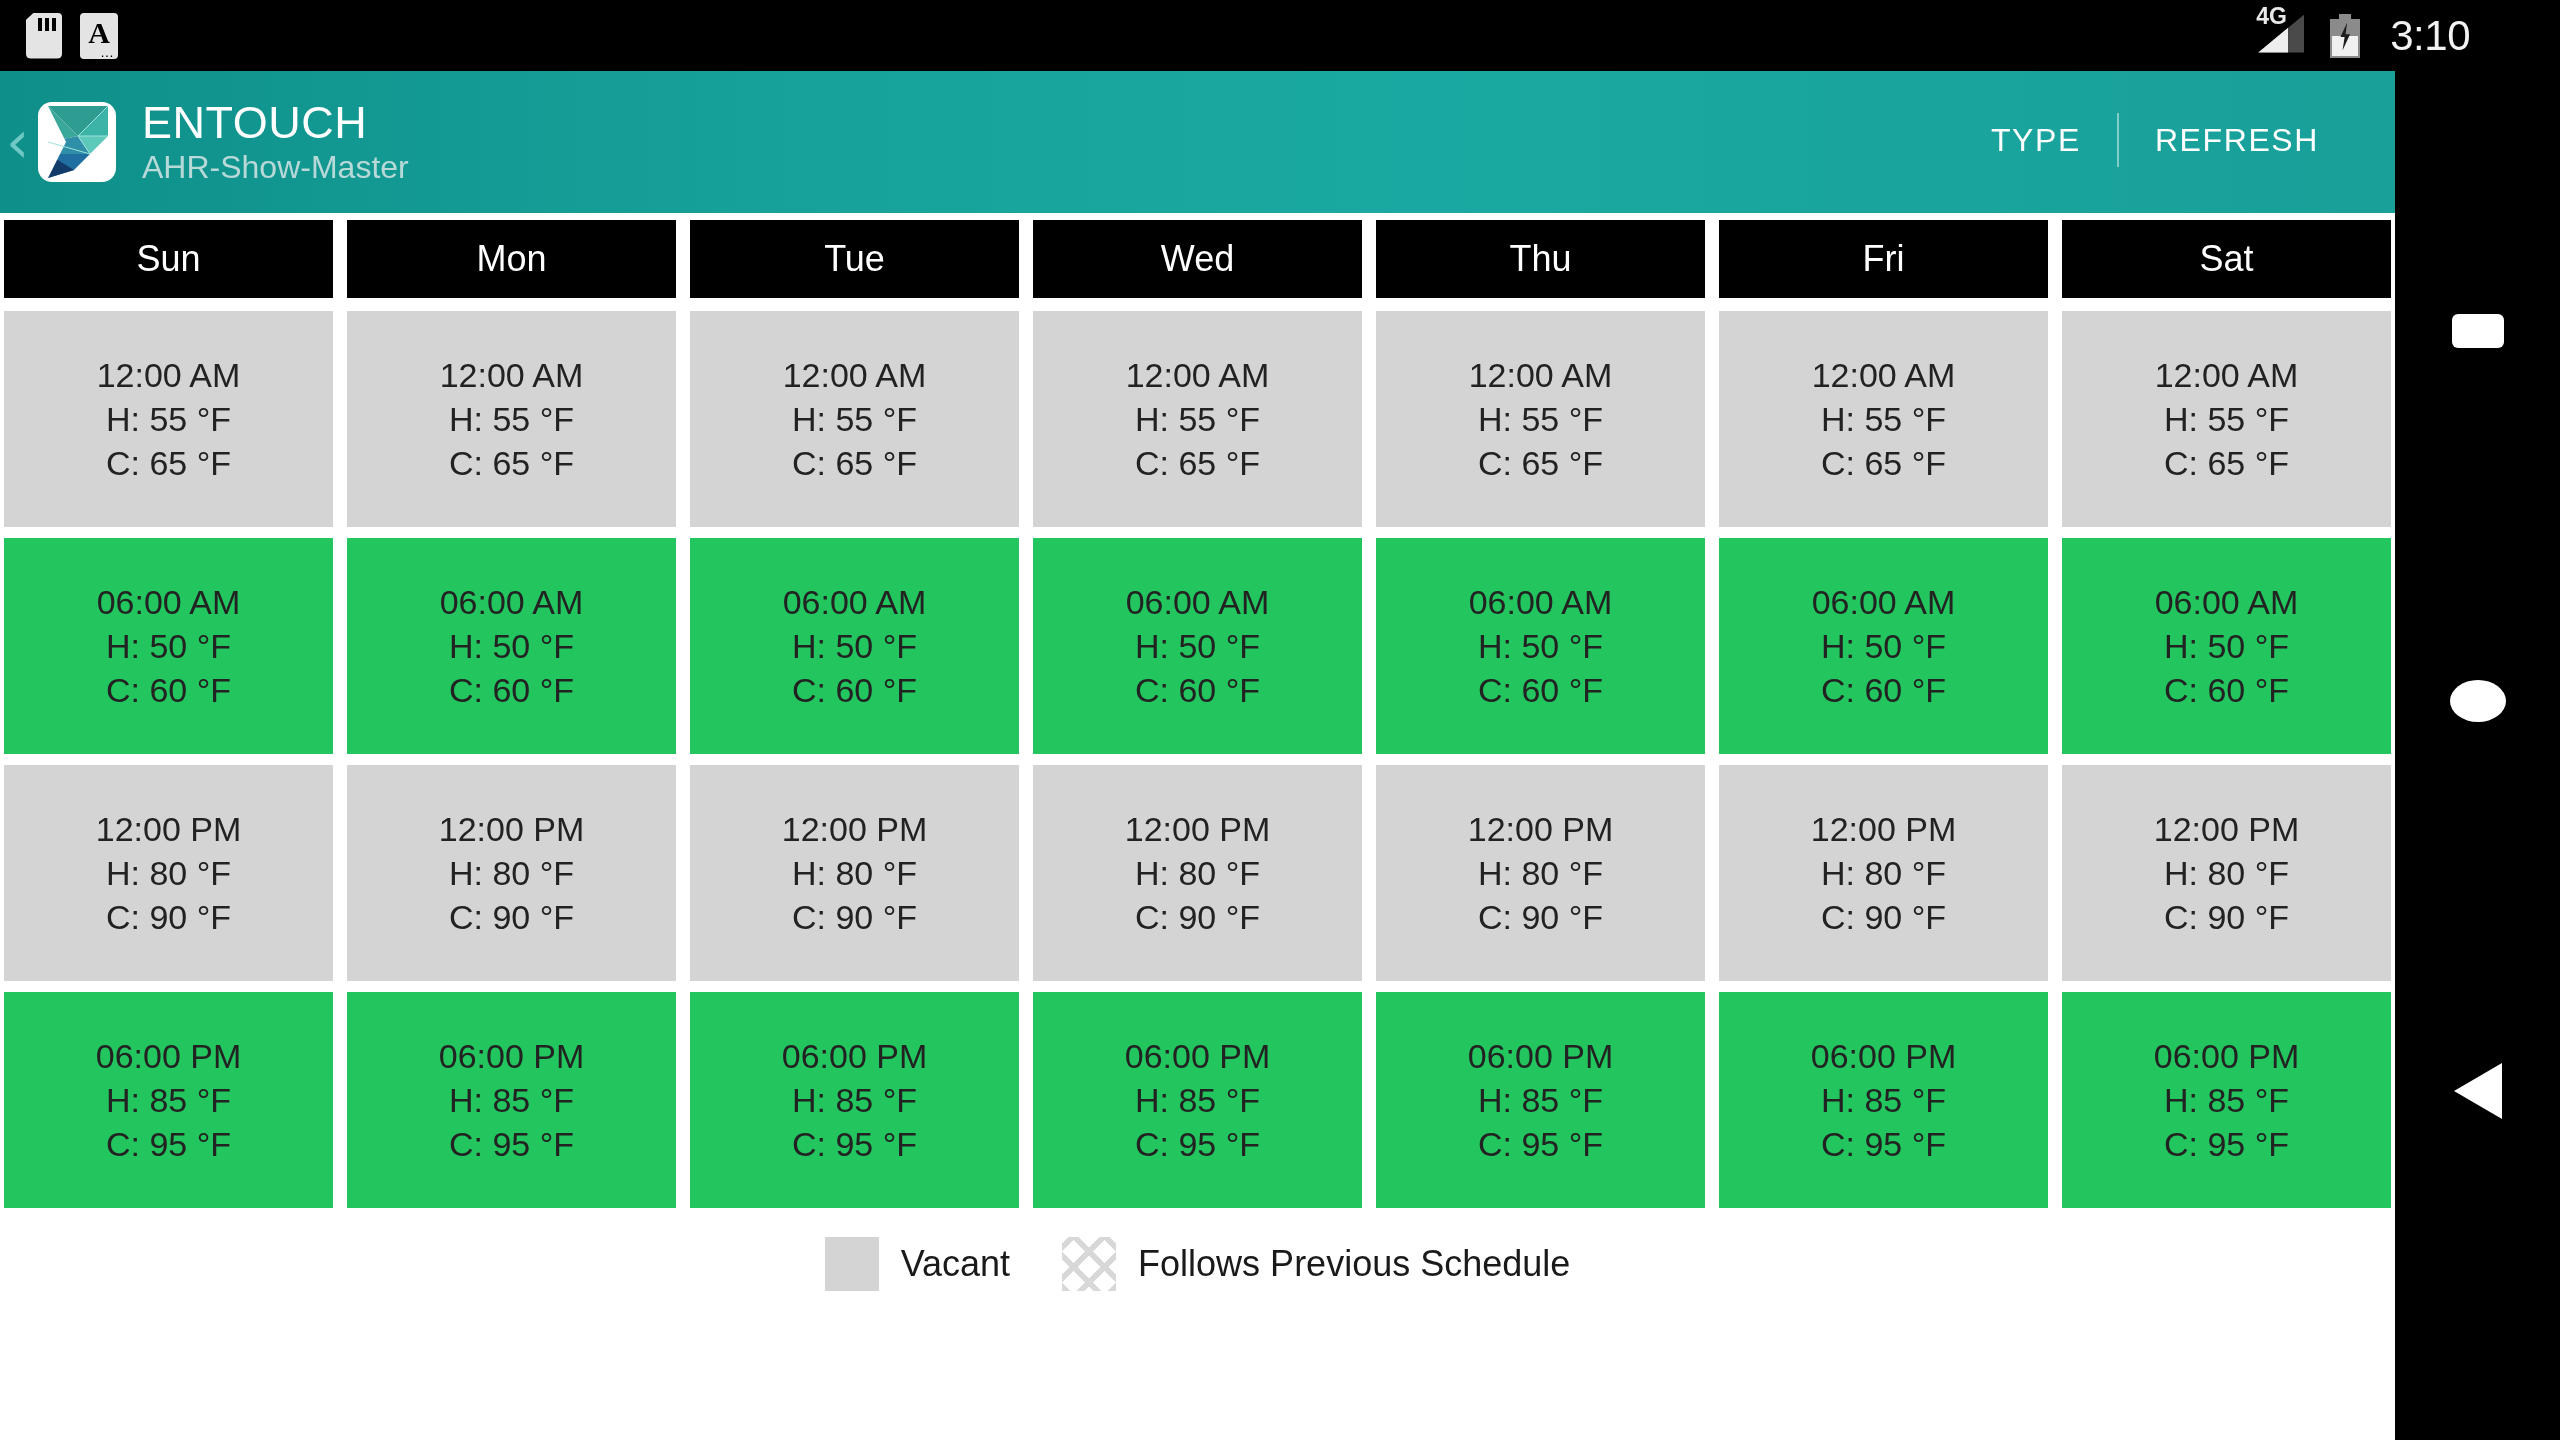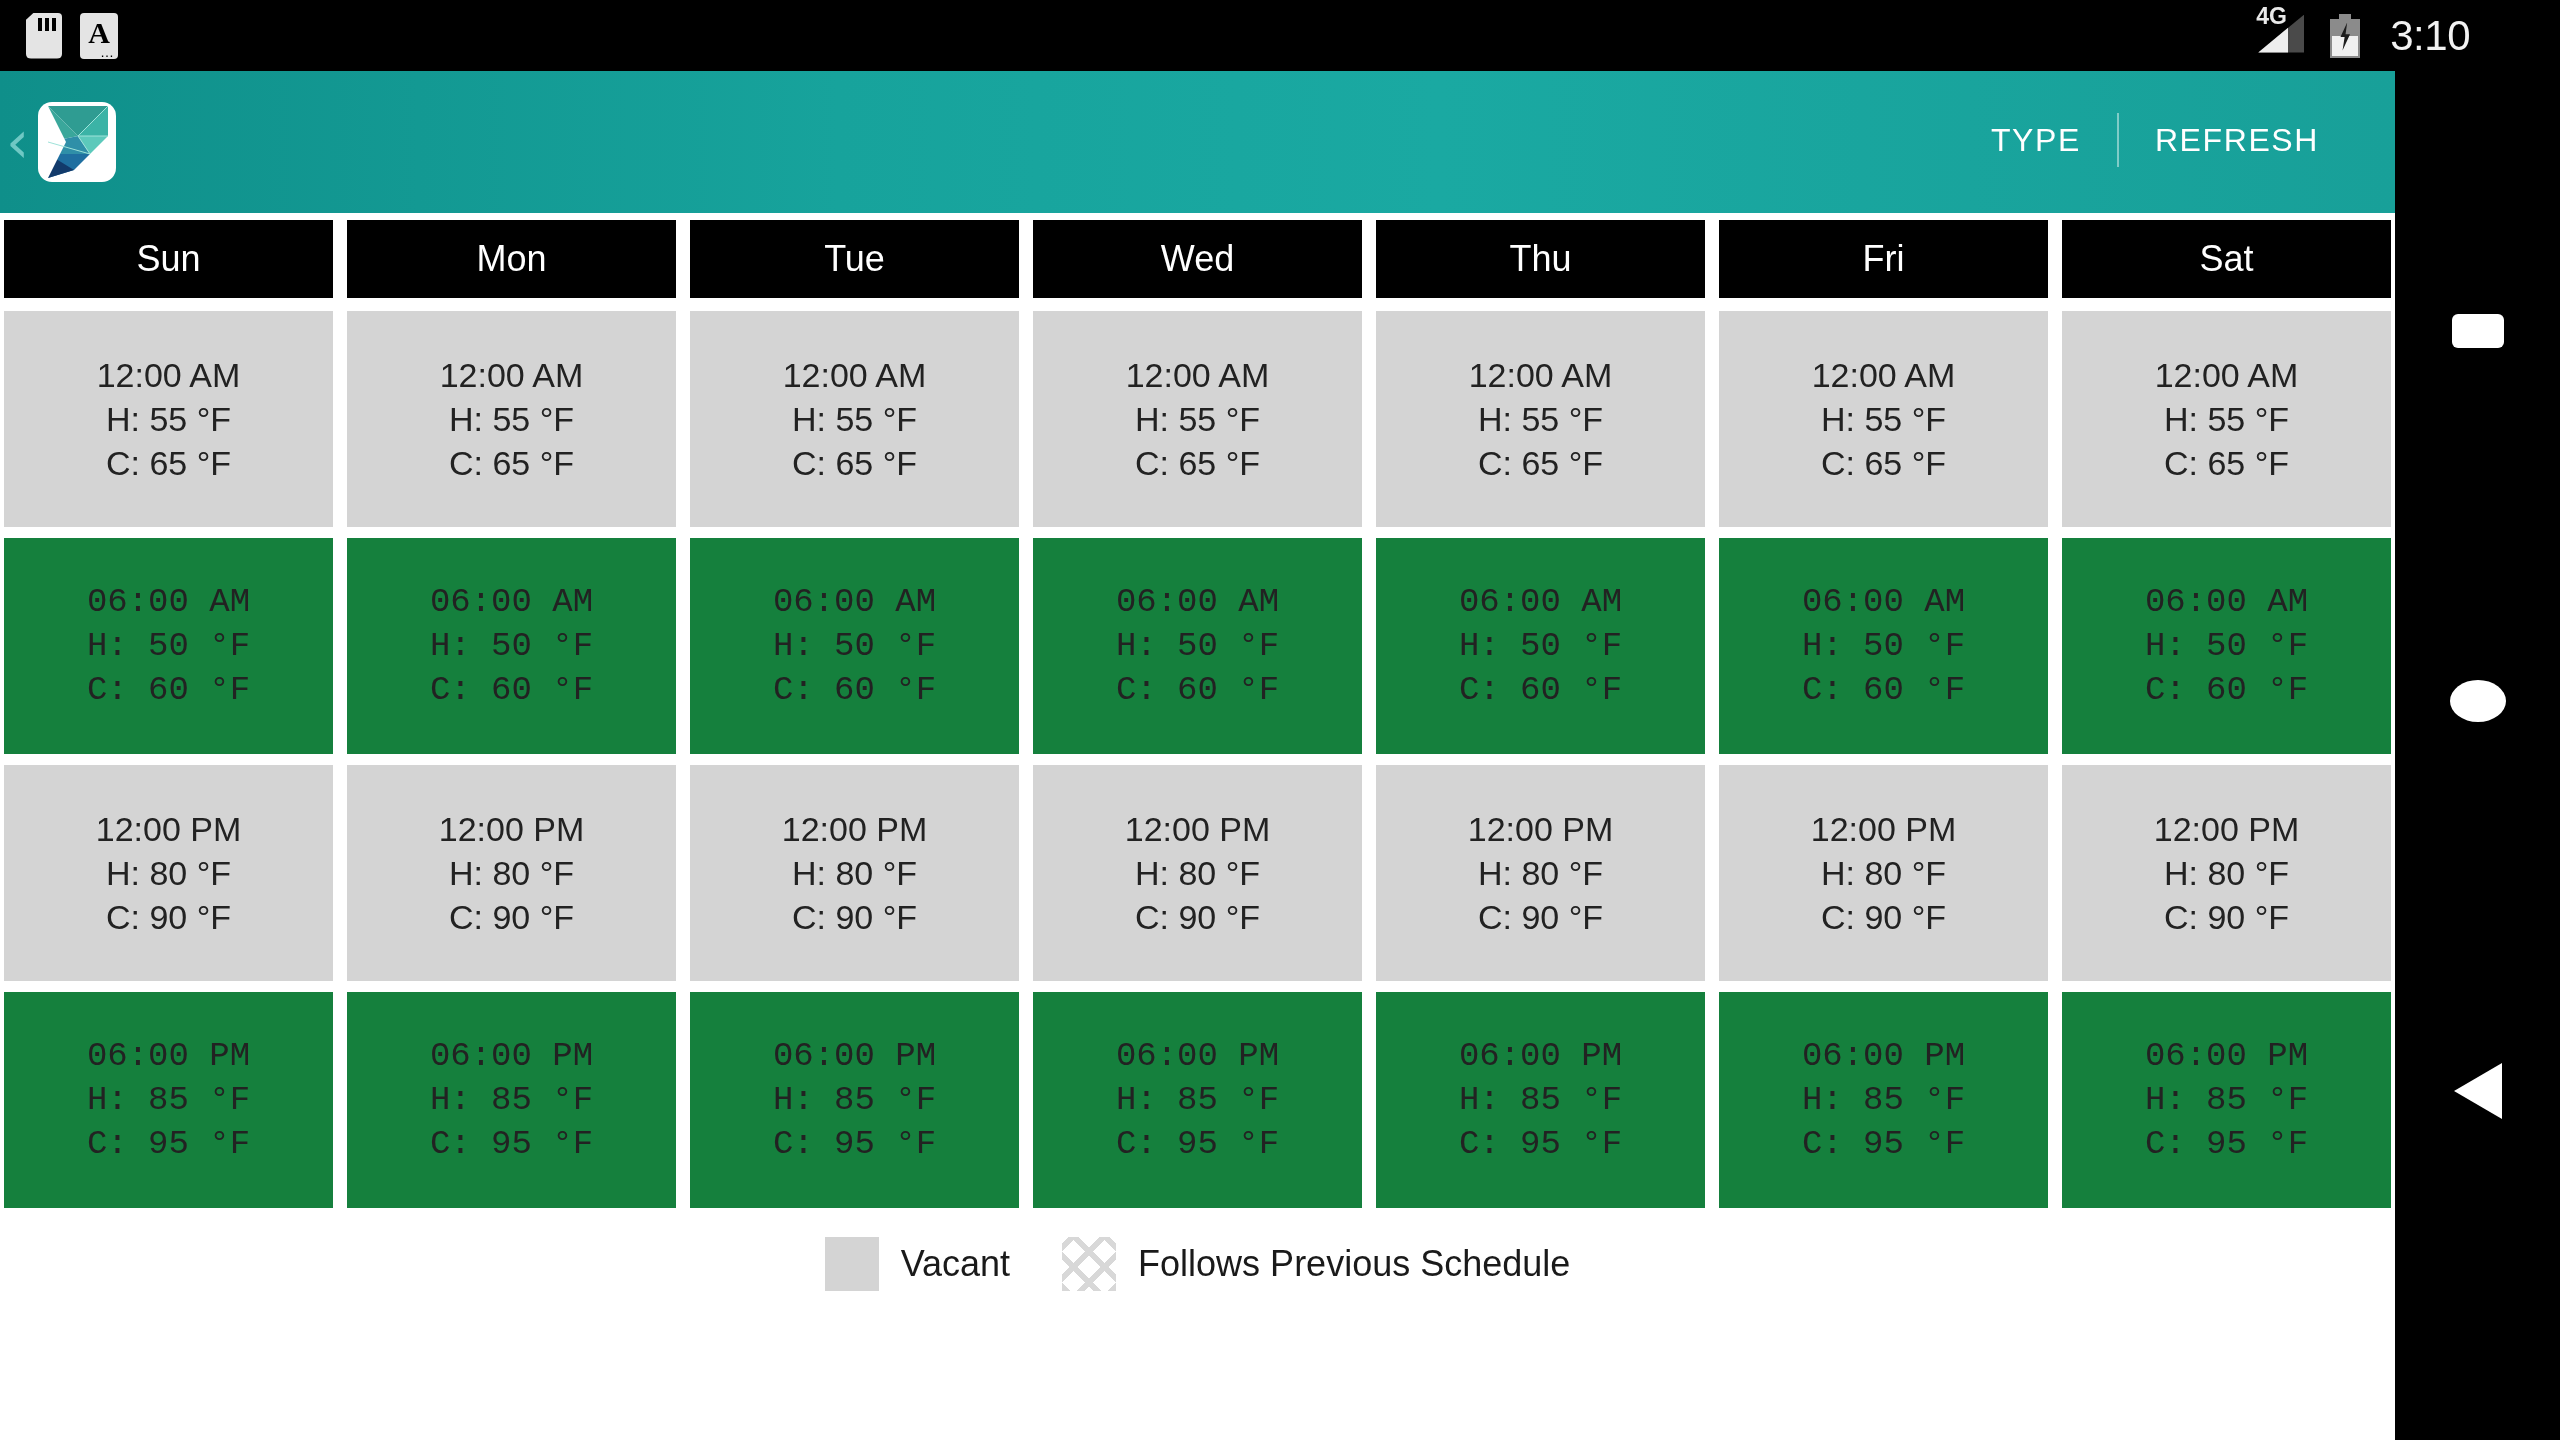--- a/index.html
+++ b/index.html
@@ -236,21 +236,21 @@
     height: 216px;
     display: flex;
     flex-direction: column;
     align-items: center;
     justify-content: center;
     gap: 0;
     color: #222222;
     font-size: 34px;
     line-height: 44px;
   }
-  .slot.occupied { background: #15803d; font-family: Liberation Mono, monospace; }
+  .slot.occupied { background: #22c55e; }
   .slot.vacant   { background: #d4d4d4; }
   .slot .line { white-space: nowrap; }
 
   
   #legend {
     display: flex;
     align-items: center;
     justify-content: center;
     gap: 0;
     padding-top: 18px;
@@ -368,20 +368,24 @@
           <polygon points="10,52 52,52 36,68 10,76" fill="#1f6fa0"></polygon>
           <polygon points="10,52 36,68 10,76" fill="#123a6b"></polygon>
           <polygon points="10,4 10,76 28,40" fill="#ffffff"></polygon>
           <line x1="40" y1="34" x2="70" y2="4" stroke="#9fe3da" stroke-width="1"></line>
           <line x1="40" y1="34" x2="70" y2="34" stroke="#9fe3da" stroke-width="1"></line>
           <line x1="40" y1="34" x2="52" y2="52" stroke="#9fe3da" stroke-width="1"></line>
           <line x1="10" y1="40" x2="52" y2="52" stroke="#9fe3da" stroke-width="1"></line>
         </svg>
       </div>
 
+      <div class="app-title-wrap">
+        <div id="app-title">ENTOUCH</div>
+        <div id="app-subtitle">AHR-Show-Master</div>
+      </div>
 
       <div id="app-actions">
         <button class="action-btn">TYPE</button>
         <div class="action-divider"></div>
         <button class="action-btn">REFRESH</button>
       </div>
     </div>
 
     <div id="schedule">
       <div class="grid-row header-row" id="day-header-row">

